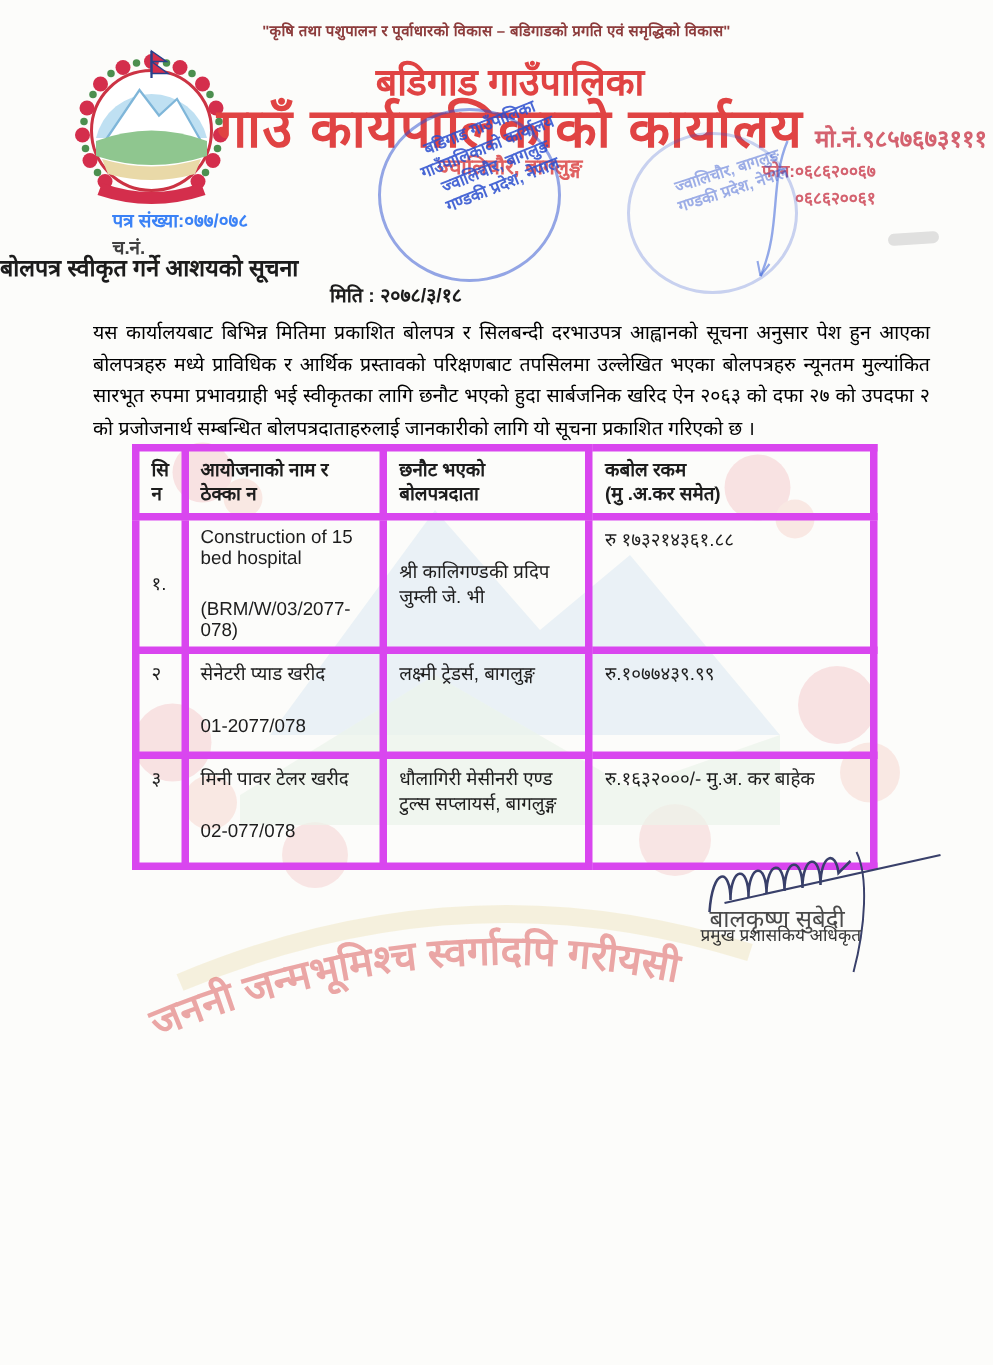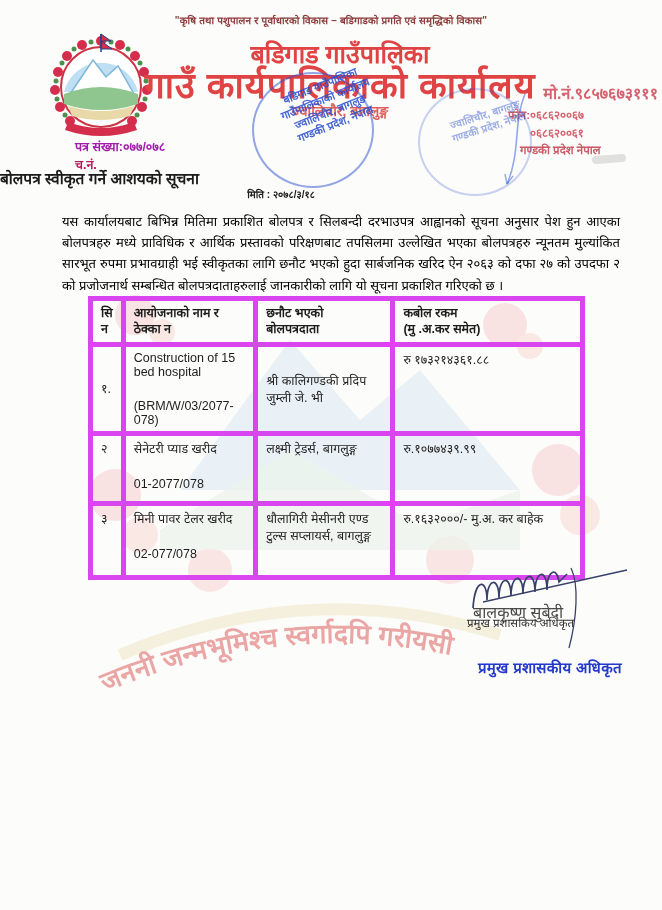--- a/index.html
+++ b/index.html
@@ -11,30 +11,30 @@
   .abs{position:absolute;}
   
   .slogan{left:0;top:13px;width:662px;text-align:center;font-size:10px;font-weight:bold;color:#8d3c3c;letter-spacing:.2px;}
   .muni-title{left:0;top:36px;width:680px;text-align:center;font-size:25px;font-weight:bold;color:#e04343;}
   .office-title{left:0;top:60px;width:680px;text-align:center;font-size:36px;font-weight:bold;color:#e04343;letter-spacing:1px;}
   .addr-line{left:0;top:101px;width:680px;text-align:center;font-size:14px;font-weight:bold;color:#e06060;}
   .contact{left:508px;top:82px;width:150px;font-size:11.5px;color:#d4626f;font-weight:bold;line-height:1.55;}
   .contact .c1{font-size:16px;text-align:right;}
   .contact .c3{padding-left:22px;}
   .contact .c4{padding-left:12px;color:#c95a66;}
-  .refno{left:75px;top:138px;font-size:12.5px;font-weight:bold;color:#a21caf;}
-  .chno{left:75px;top:156px;font-size:12.5px;font-weight:bold;color:#be185d;}
+  .refno{left:75px;top:138px;font-size:12.5px;font-weight:bold;color:#3b82f6;}
+  .chno{left:75px;top:156px;font-size:12.5px;font-weight:bold;color:#404040;}
   
   .stamp{color:#2a4ecf;font-weight:bold;text-align:center;transform:rotate(-22deg);line-height:1.25;}
   .stamp-left{left:243px;top:78px;width:170px;font-size:11px;opacity:.85;}
   .stamp-right{left:412px;top:108px;width:150px;font-size:10.5px;opacity:.45;transform:rotate(-18deg);}
   .stamp-circle{position:absolute;border:2px solid #2a4ecf;border-radius:50%;opacity:.5;}
   
   .notice-title{left:0;top:167px;width:662px;font-size:15.5px;font-weight:bold;color:#1c1c1c;}
-  .notice-date{left:17px;top:187px;width:528px;text-align:center;font-size:10px;font-weight:bold;color:#1c1c1c;}
+  .notice-date{left:0;top:187px;width:528px;text-align:center;font-size:13px;font-weight:bold;color:#1c1c1c;}
   .body-par{left:62px;top:211px;width:558px;font-size:13px;line-height:1.63;text-align:justify;color:#000000;}
   
   .tender-table{position:absolute;left:88px;top:296px;width:497px;border-collapse:collapse;font-size:12.5px;color:#1d1d1d;background:transparent;}
   .tender-table th,.tender-table td{border:5px solid #d946ef;padding:4px 8px;text-align:left;vertical-align:top;}
   .tender-table th{font-weight:bold;line-height:1.3;}
   .row-h{height:36px;}
   .row-1{height:64px;}
   .row-2{height:70px;}
   .row-3{height:74px;}
   .vc{vertical-align:middle !important;}
@@ -126,21 +126,20 @@
   </svg>
 
   <div class="abs muni-title">बडिगाड गाउँपालिका</div>
   <div class="abs office-title">गाउँ कार्यपालिकाको कार्यालय</div>
   <div class="abs addr-line">ज्वालिचौर, बागलुङ्ग</div>
 
   <div class="abs contact">
     <div class="c1">मो.नं.९८५७६७३१११</div>
     <div class="c2">फोन:०६८६२००६७</div>
     <div class="c3">०६८६२००६१</div>
-    <div class="c4">गण्डकी प्रदेश नेपाल</div>
   </div>
 
   <div class="stamp-circle" style="left:252px;top:72px;width:118px;height:112px;"></div>
   <div class="abs stamp stamp-left">
     <div>बडिगाड गाउँपालिका</div>
     <div>गाउँपालिकाको कार्यालय</div>
     <div>ज्वालिचौर, बागलुङ</div>
     <div>गण्डकी प्रदेश, नेपाल</div>
   </div>
 
@@ -216,15 +215,14 @@
     </table>
 
   <svg class="abs" style="left:455px;top:550px;" width="190" height="100" viewBox="0 0 190 100">
     <path d="M18,58 C20,28 32,28 32,50 C32,28 44,26 44,48 C44,26 56,24 56,46 C56,24 68,22 68,44 C68,22 80,20 80,42 C80,20 92,18 92,40 C92,20 102,16 104,32 L112,24" stroke="#39406a" stroke-width="1.7" fill="none"></path>
     <path d="M28,52 L172,20" stroke="#39406a" stroke-width="1.4" fill="none"></path>
     <path d="M116,18 C124,34 122,68 114,98" stroke="#39406a" stroke-width="1.3" fill="none"></path>
   </svg>
   <div class="abs sig-name">बालकृष्ण सुबेदी</div>
   <div class="abs sig-title">प्रमुख प्रशासकिय अधिकृत</div>
 
-  <div class="abs sig-stamp-title">प्रमुख प्रशासकीय अधिकृत</div>
 
 </div>
 
 </body></html>

